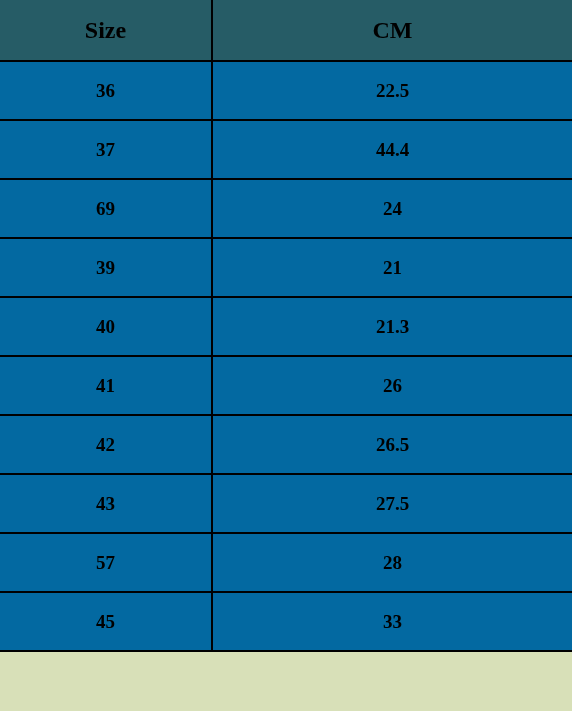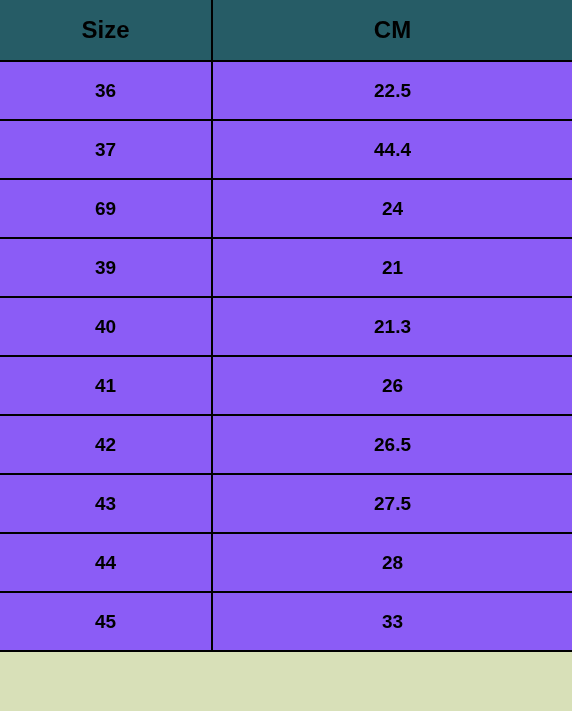--- a/index.html
+++ b/index.html
@@ -10,41 +10,42 @@
   body {
     font-family: "Liberation Sans", sans-serif;
     width: 572px;
     height: 711px;
     overflow: hidden;
   }
   #size-chart {
     width: 572px;
     border-collapse: collapse;
     table-layout: fixed;
+    font-family: Liberation Serif, serif;
   }
   #size-chart col.col-size { width: 212px; }
   #size-chart col.col-cm   { width: 360px; }
 
   #size-chart thead th {
     background: #265c66;
     color: #000000;
     font-size: 24px;
     font-weight: bold;
     height: 60px;
     line-height: 60px;
     padding: 0;
     text-align: center;
     vertical-align: middle;
     border-right: 2px solid #000000;
     border-bottom: 2px solid #000000;
   }
   #size-chart thead th.last-col { border-right: none; }
 
   #size-chart tbody td {
-    background: #8b5cf6;
+    background: #0369a1;
     color: #000000;
     font-size: 19px;
     font-weight: bold;
     height: 57px;
     padding: 0;
     text-align: center;
     vertical-align: middle;
     border-right: 2px solid #000000;
     border-bottom: 2px solid #000000;
   }
@@ -91,21 +92,21 @@
       </tr>
       <tr>
         <td>42</td>
         <td class="last-col">26.5</td>
       </tr>
       <tr>
         <td>43</td>
         <td class="last-col">27.5</td>
       </tr>
       <tr>
-        <td>44</td>
+        <td>57</td>
         <td class="last-col">28</td>
       </tr>
       <tr>
         <td>45</td>
         <td class="last-col">33</td>
       </tr>
     </tbody>
 </table>
 
 </body></html>

